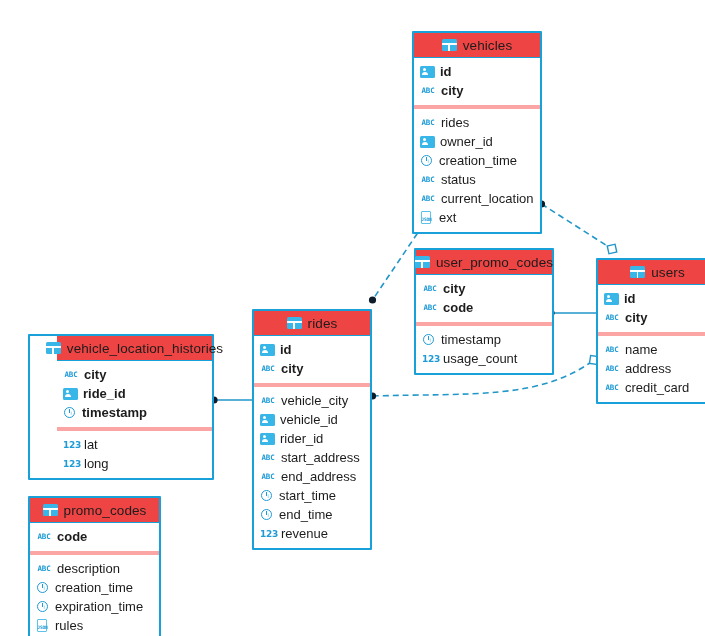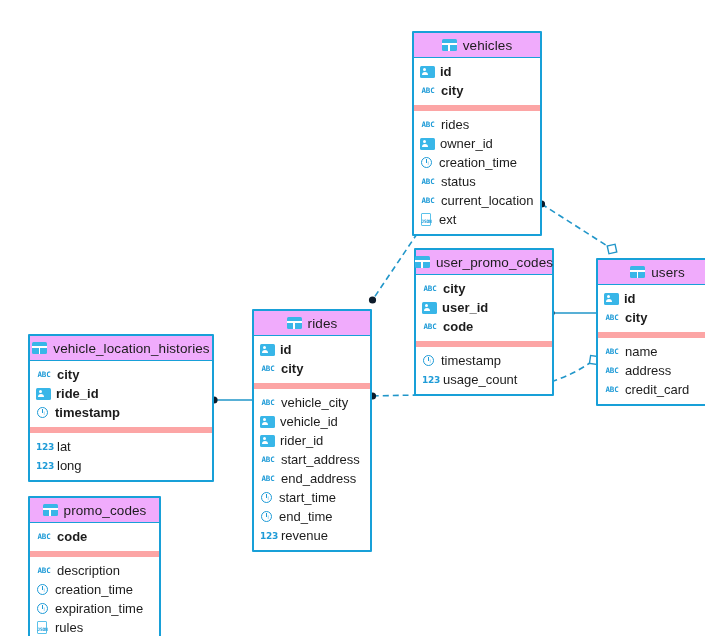--- a/index.html
+++ b/index.html
@@ -38,32 +38,32 @@
     border-radius: 1px;
   }
   .er-title {
     box-sizing: border-box;
     height: 25px;
     display: flex;
     align-items: center;
     justify-content: center;
     gap: 6px;
     border-bottom: 1px solid #18A0D8;
-    background: #f0abfc;
+    background: #ef4444;
     font-size: 13.5px;
     color: #1c1c1c;
     letter-spacing: 0.1px;
     padding: 0 6px;
   }
   .er-section {
     box-sizing: border-box;
     padding: 4px 0 5px 0;
   }
   .er-section.keys {
-    border-bottom: 6px solid #fca5a5;
+    border-bottom: 4px solid #fca5a5;
   }
   .er-row {
     box-sizing: border-box;
     height: 19px;
     display: flex;
     align-items: center;
     gap: 5px;
     padding: 0 6px 0 6px;
     font-size: 13px;
     color: #1c1c1c;
@@ -271,24 +271,20 @@
       <div class="er-title">
         <span class="ico ico-table"></span>
         <span>user_promo_codes</span>
       </div>
       <div class="er-section keys">
         <div class="er-row pk">
           <span class="ico ico-abc"></span>
           <span>city</span>
         </div>
         <div class="er-row pk">
-          <span class="ico ico-id"></span>
-          <span>user_id</span>
-        </div>
-        <div class="er-row pk">
           <span class="ico ico-abc"></span>
           <span>code</span>
         </div>
       </div>
       <div class="er-section fields">
         <div class="er-row">
           <span class="ico ico-clock"></span>
           <span>timestamp</span>
         </div>
         <div class="er-row">
@@ -370,21 +366,21 @@
         <div class="er-row">
           <span class="ico ico-clock"></span>
           <span>end_time</span>
         </div>
         <div class="er-row">
           <span class="ico ico-123"></span>
           <span>revenue</span>
         </div>
       </div>
     </div>
-    <div class="er-table" style="left: 28px; top: 334px; width: 186px;">
+    <div class="er-table" style="left: 28px; top: 334px; width: 186px; padding-left: 27px;">
       <div class="er-title">
         <span class="ico ico-table"></span>
         <span>vehicle_location_histories</span>
       </div>
       <div class="er-section keys">
         <div class="er-row pk">
           <span class="ico ico-abc"></span>
           <span>city</span>
         </div>
         <div class="er-row pk">

